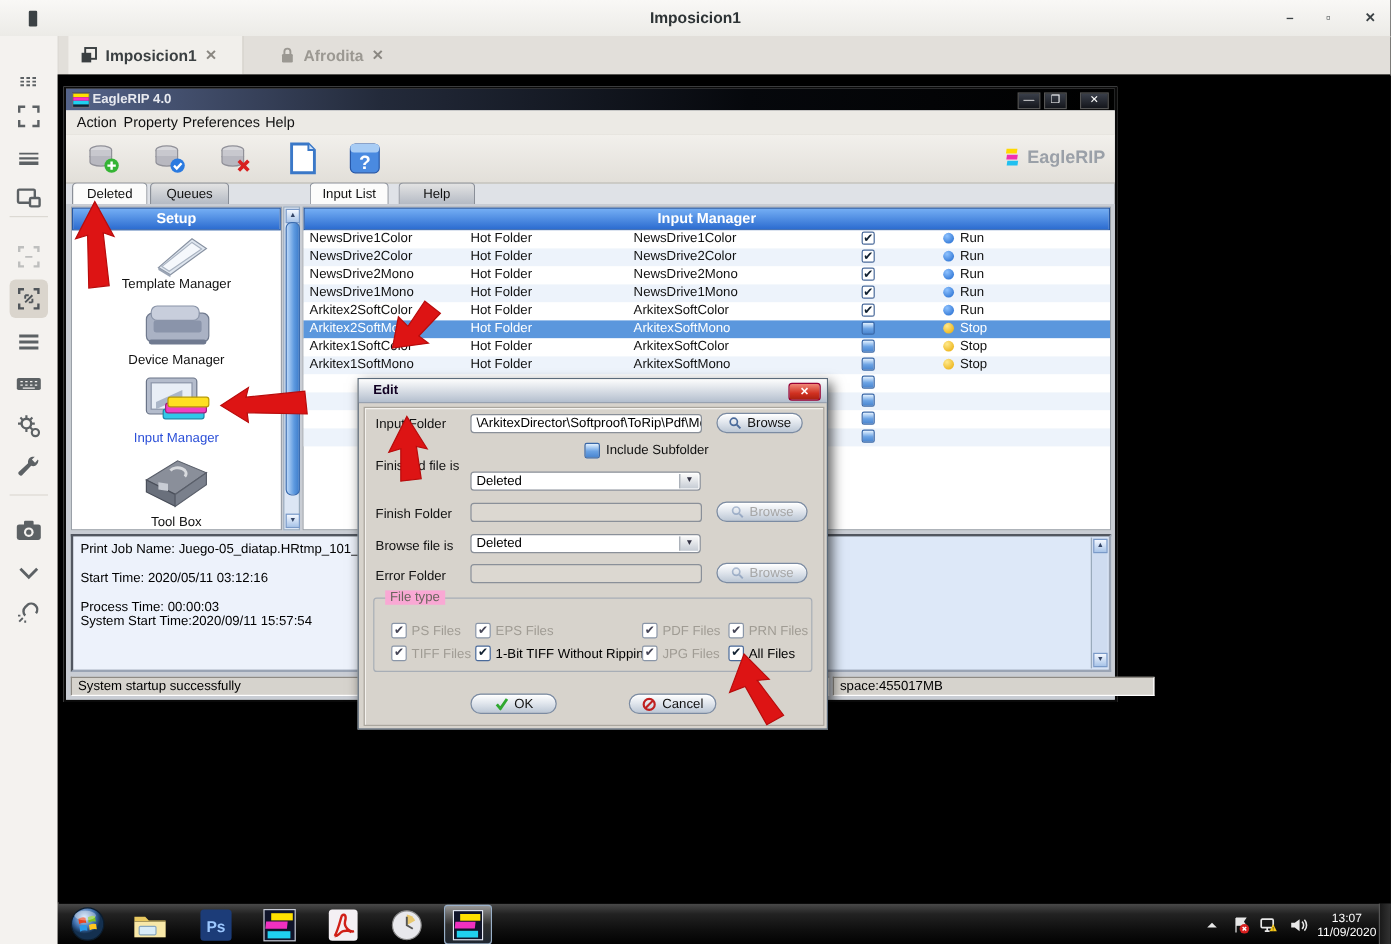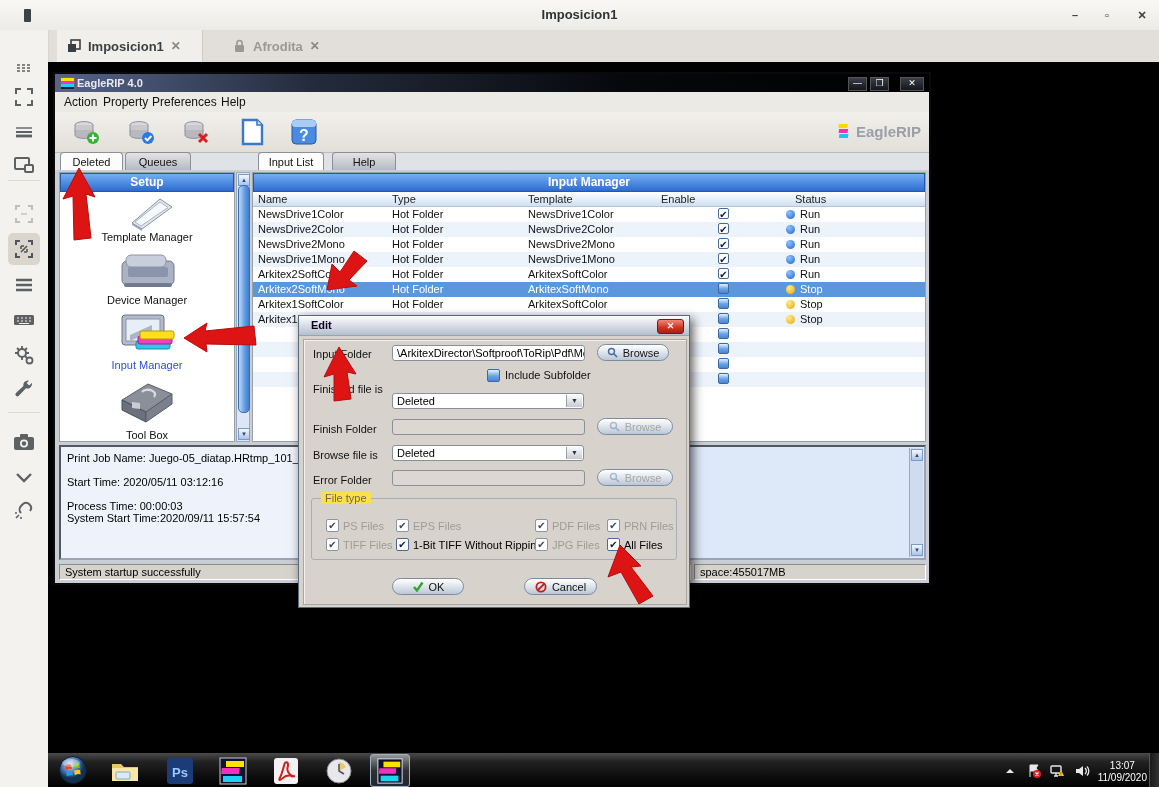--- a/index.html
+++ b/index.html
@@ -90,21 +90,21 @@
   .dlg-close{left:358px;top:3px;width:25px;height:13px;border-radius:3px;border:1px solid #903;
     background:linear-gradient(#f08878,#d03020 60%,#a82010);color:#fff;font-size:9px;line-height:12px;text-align:center;font-weight:bold;}
   .dlg-body{left:4px;top:23px;width:382px;height:264px;border:1px solid #aaa69e;box-shadow:inset 1px 1px 0 #f4f2ee;}
   .dlabel{font-size:11px;color:#111;}
   .dfield{background:#fff;border:1px solid #8a9099;border-radius:3px;font-size:11px;line-height:14px;padding:0 4px;
     box-sizing:border-box;white-space:nowrap;overflow:hidden;}
   .dfield.dis{background:#dcd8d1;}
   .combo-arrow{position:absolute;right:1px;top:1px;width:15px;height:12px;background:linear-gradient(#fafafa,#c6ccd4);
     border-left:1px solid #98a0aa;font-size:7px;text-align:center;line-height:12px;color:#334;}
   .gbox{left:12px;top:182px;width:366px;height:62px;border:1px solid #a8aeb6;border-radius:3px;box-sizing:border-box;}
-  .gbox-label{left:22px;top:176px;background:#fde047;padding:0 4px;font-size:11px;color:#6a665e;}
+  .gbox-label{left:22px;top:176px;background:#f9a8d4;padding:0 4px;font-size:11px;color:#6a665e;}
   .ftcb{position:absolute;display:flex;align-items:center;gap:4px;font-size:11px;white-space:nowrap;}
   .ftcb .box{width:11px;height:11px;background:#fff;border:1px solid #4a6a9a;border-radius:2px;font-size:10px;line-height:11px;text-align:center;color:#102030;}
   .ftcb.dis{color:#a09c94;}
   .ftcb.dis .box{border-color:#8a96a8;color:#445;}
   
   .taskbar{left:48px;top:752px;width:1111px;height:35px;
     background:linear-gradient(#4a4a4a,#222 25%,#101010 60%,#000);border-top:1px solid #000;}
   .tkico{top:3px;width:30px;height:30px;}
   .tkbtn{top:1px;width:40px;height:33px;border:1px solid #9ab0c8;border-radius:3px;
     background:linear-gradient(rgba(255,255,255,.45),rgba(255,255,255,.12) 50%,rgba(120,150,190,.25));box-sizing:border-box;}
@@ -322,27 +322,20 @@
     </div>
 
     <div class="abs vsb">
       <div class="cap" style="top:1px;">▲</div>
       <div class="thumb"></div>
       <div class="cap" style="bottom:1px;">▼</div>
     </div>
 
     <div class="abs right-panel">
       <div class="phead">Input Manager</div>
-      <div class="thead">
-        <div class="tcell" style="width:134px;">Name</div>
-        <div class="tcell" style="width:136px;">Type</div>
-        <div class="tcell" style="width:133px;">Template</div>
-        <div class="tcell" style="width:122px;">Enable</div>
-        <div class="tcell" style="width:149px;padding-left:17px;">Status</div>
-      </div>
       <div>
           <div class="trow">
       <div class="tcell" style="width:134px;">NewsDrive1Color</div>
       <div class="tcell" style="width:136px;">Hot Folder</div>
       <div class="tcell" style="width:133px;">NewsDrive1Color</div>
       <div class="tcell en" style="width:122px;">
         <span class="cbx checked">✔</span></div>
       <div class="tcell" style="width:149px;padding-left:8px;"><span class="dot run"></span>Run</div>
     </div>
           <div class="trow alt">
@@ -460,21 +453,21 @@
         <div class="info-line">Process Time: 00:00:03</div>
         <div class="info-line">System Start Time:2020/09/11 15:57:54</div>
       </div>
     <div class="abs output">
       <div class="vsb2">
         <div class="cap" style="top:1px;">▲</div>
         <div class="cap" style="bottom:1px;">▼</div>
       </div>
     </div>
     <div class="abs statusbar-cell" style="left:4px;width:632px;">System startup successfully</div>
-    <div class="abs statusbar-cell" style="left:639px;width:232px;">space:455017MB</div>
+    <div class="abs statusbar-cell" style="left:639px;width:268px;">space:455017MB</div>
   </div>
 
   <div class="abs dlg">
     <div class="abs dlg-title">
       <span class="t">Edit</span>
     </div>
     <div class="abs dlg-close">✕</div>
     <div class="abs dlg-body"></div>
 
     <div class="abs dlabel" style="left:14px;top:32px;">Input Folder</div>

